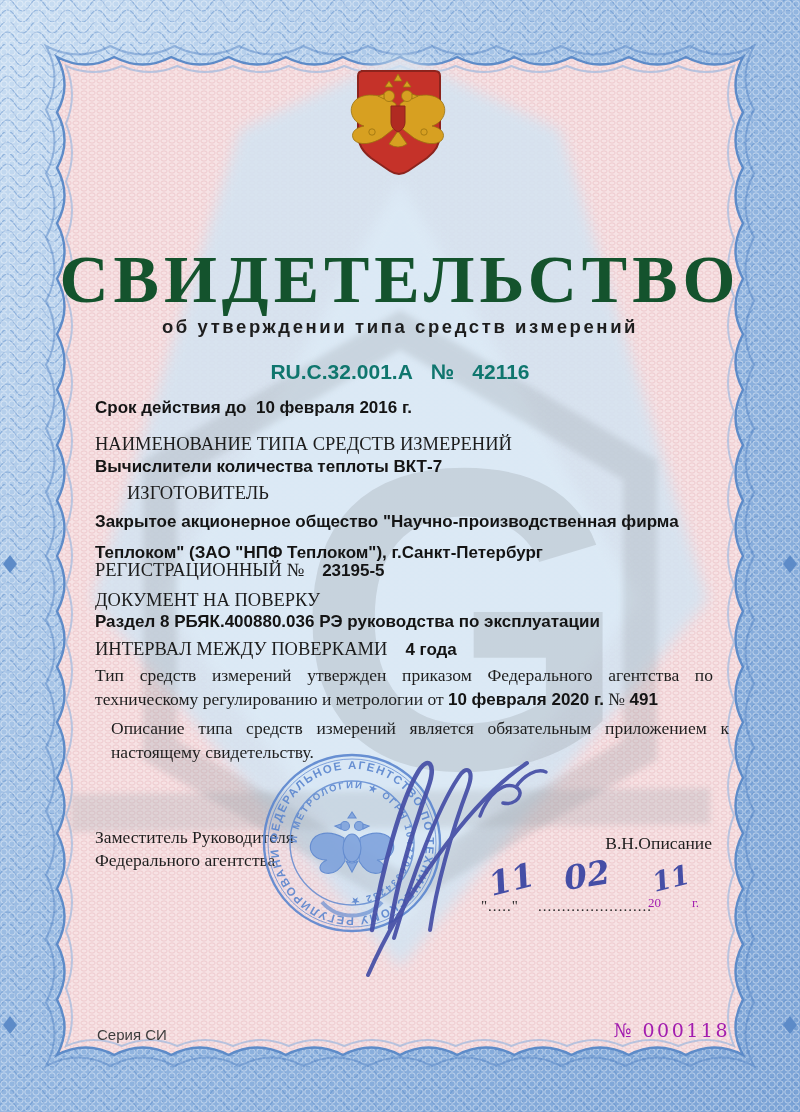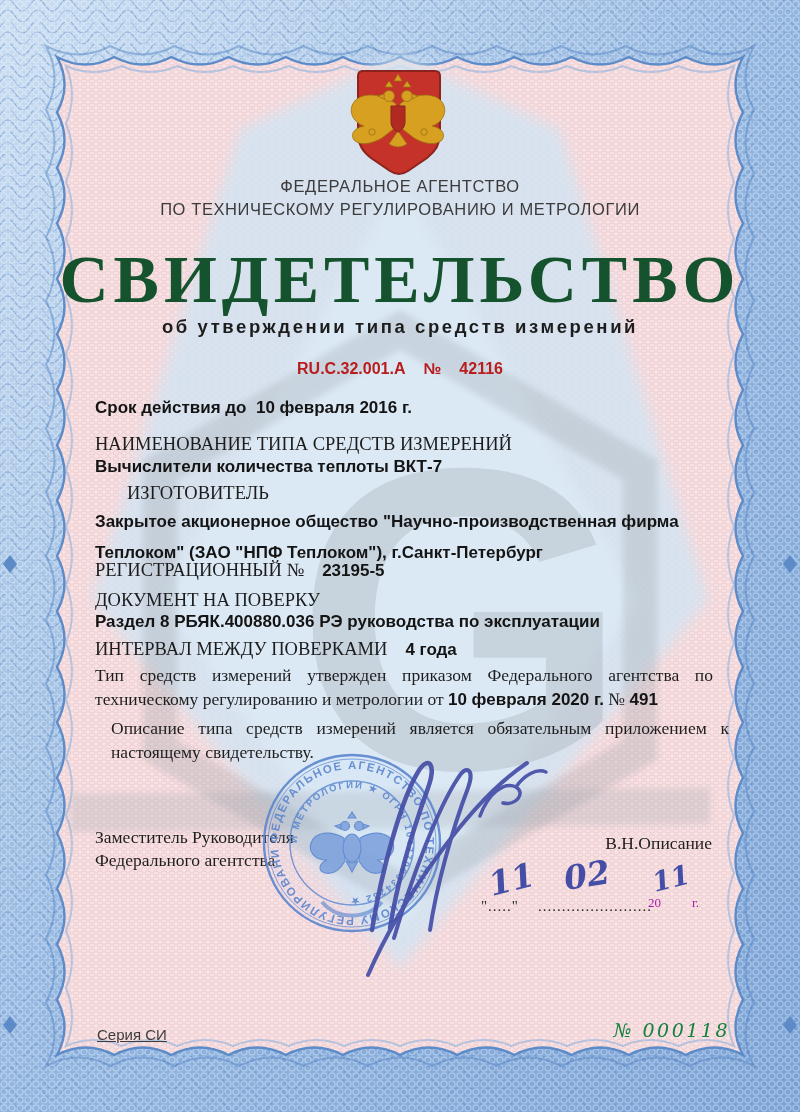--- a/index.html
+++ b/index.html
@@ -8,35 +8,35 @@
   .page svg.bg{position:absolute;left:0;top:0;z-index:0;}
   .page svg.fg{position:absolute;left:0;top:0;z-index:3;pointer-events:none;}
   .txt{position:absolute;z-index:2;color:#262626;}
   .center{left:0;width:800px;text-align:center;}
   .agency{font-family:"Liberation Sans",sans-serif;font-size:16.5px;letter-spacing:.6px;
           color:#3b3b3b;line-height:23px;font-weight:500;}
   .maintitle{font-family:"Liberation Serif",serif;font-weight:700;font-size:68px;
              letter-spacing:5px;color:#14532d;}
   .subtitle{font-family:"Liberation Sans",sans-serif;font-weight:700;font-size:18.5px;
             letter-spacing:2.6px;color:#1d1d1d;}
-  .certline{font-family:"Liberation Sans",sans-serif;font-weight:700;font-size:16px;color:#b91c1c;}
+  .certline{font-family:"Liberation Sans",sans-serif;font-weight:700;font-size:21px;color:#0f766e;}
   .certline span{margin:0 9px;}
   .sv{font-family:"Liberation Sans",sans-serif;font-weight:700;color:#141414;}
   .lbl{font-family:"Liberation Serif",serif;font-size:18.5px;color:#1c1c1c;}
   .val{font-family:"Liberation Sans",sans-serif;font-weight:700;font-size:17px;color:#141414;}
   .row .val{margin-left:14px;}
   .par{font-family:"Liberation Serif",serif;font-size:17.5px;line-height:23.5px;
        text-align:justify;color:#1e1e1e;}
   .par .sv{font-size:17px;}
   .boldline{font-family:"Liberation Sans",sans-serif;font-weight:700;font-size:17px;color:#141414;}
   .sign{font-family:"Liberation Serif",serif;font-size:17.5px;color:#1e1e1e;}
   .dots{font-family:"Liberation Serif",serif;font-size:15px;color:#2b2b2b;letter-spacing:1px;}
   .year20{font-family:Liberation Serif, serif;font-size:13px;color:#a21caf;}
-  .series{font-family:"Liberation Sans",sans-serif;font-size:15px;color:#3d3d3d;text-decoration:underline;}
-  .docnum{font-family:"DejaVu Serif",serif;font-size:19px;letter-spacing:2.5px;color:#15803d;font-style:italic;}
+  .series{font-family:"Liberation Sans",sans-serif;font-size:15px;color:#3d3d3d;}
+  .docnum{font-family:"DejaVu Serif",serif;font-size:19px;letter-spacing:2.5px;color:#a21caf;}
 </style>
 </head>
 <body>
 
 <div class="page">
 
   <svg class="bg" width="800" height="1112" viewBox="0 0 800 1112">
     <defs>
       <linearGradient id="gradB" x1="0" y1="0" x2="1" y2="1">
         <stop offset="0" stop-color="#cadef2"></stop>
@@ -102,24 +102,20 @@
         <path d="M403,87 l4,-6 4,6 z"></path>
         <path d="M394,81 l4,-7 4,7 z"></path>
         <path d="M398,131 l-9,13 q9,6 18,0 z"></path>
         <circle cx="372" cy="132" r="3.2"></circle>
         <circle cx="424" cy="132" r="3.2"></circle>
       </g>
       <path d="M391,106 h14 v16 c0,5 -3,8 -7,10 c-4,-2 -7,-5 -7,-10 z" fill="#b02a22" stroke="#8c241d" stroke-width="1"></path>
     </g>
   </svg>
 
-  <div class="txt center agency" style="top:175px;">
-    <div>ФЕДЕРАЛЬНОЕ АГЕНТСТВО</div>
-    <div>ПО ТЕХНИЧЕСКОМУ РЕГУЛИРОВАНИЮ И МЕТРОЛОГИИ</div>
-  </div>
 
   <div class="txt center maintitle" style="top:240px;">СВИДЕТЕЛЬСТВО</div>
 
   <div class="txt center subtitle" style="top:316px;">об утверждении типа средств измерений</div>
 
   <div class="txt center certline" style="top:360px;">
     <span>RU.C.32.001.A</span><span>№</span><span>42116</span>
   </div>
 
   <div class="txt boldline" style="left:95px;top:398px;">

